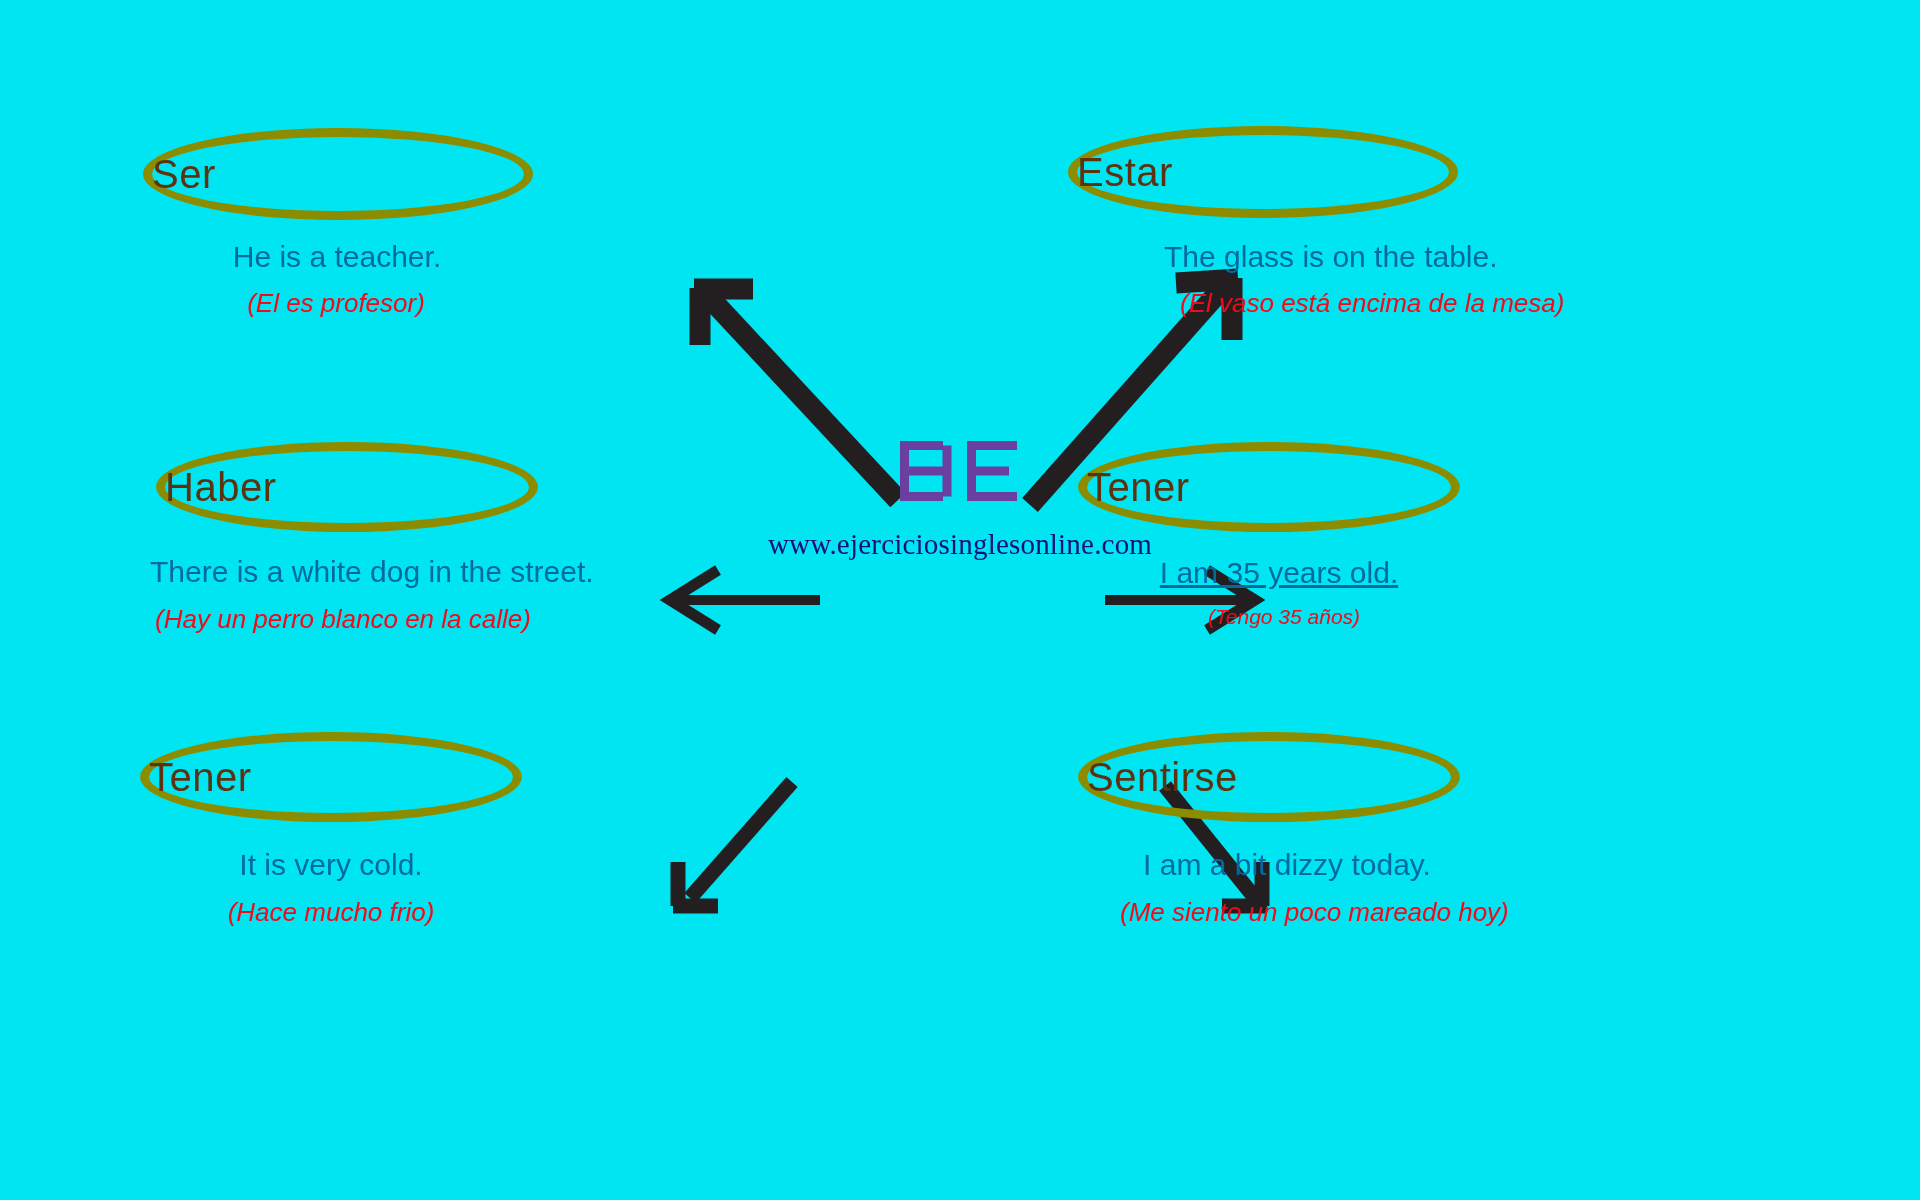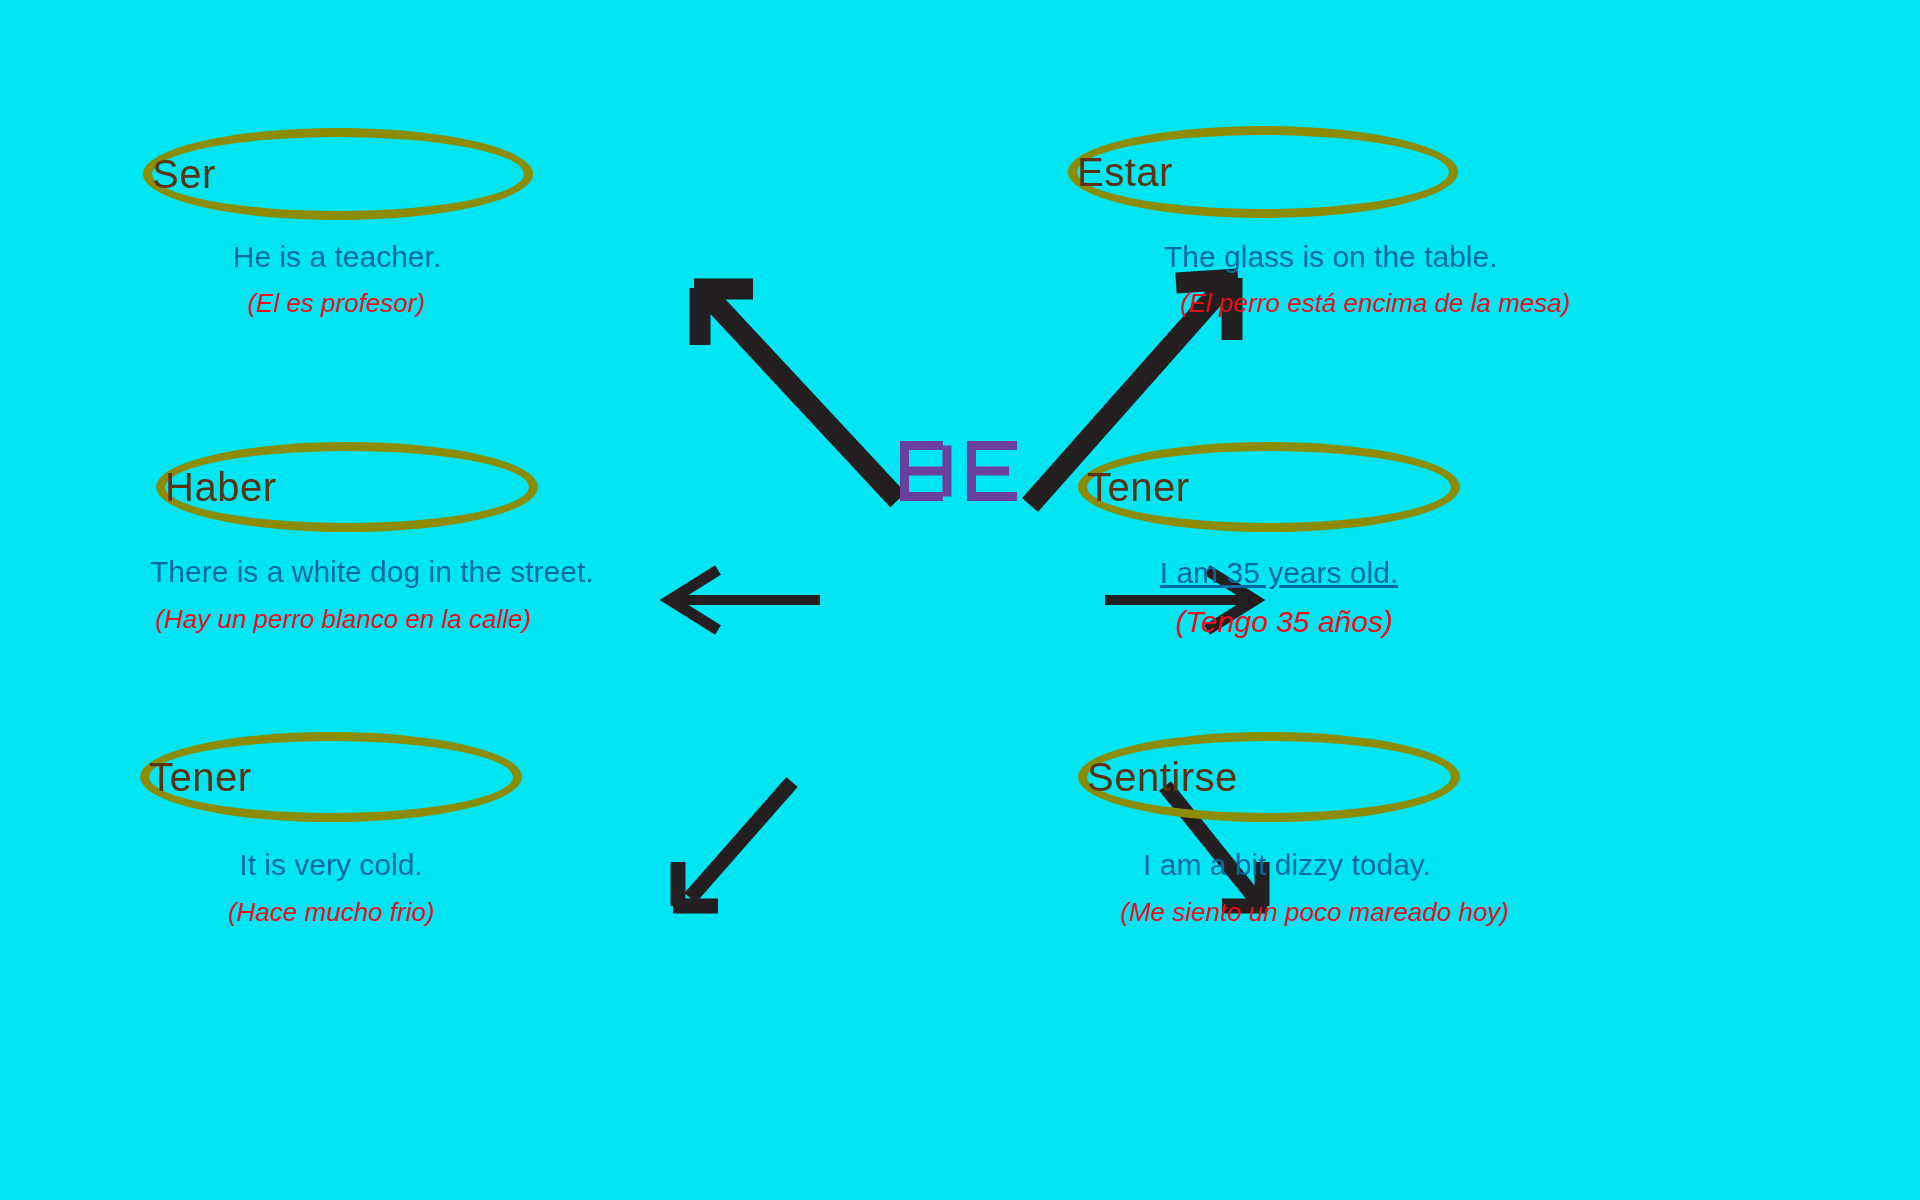--- a/index.html
+++ b/index.html
@@ -64,21 +64,21 @@
   #node-estar .sentence-es { font-size: 26px; margin-top: 16px; margin-left: 112px; }
 
   #node-haber      { left: 156px;  top: 442px;  width: 382px; }
   #node-haber .ellipse     { width: 382px; height: 90px; }
   #node-haber .sentence-en { font-size: 30px; margin-top: 23px; margin-left: -6px;}
   #node-haber .sentence-es { font-size: 26px; margin-top: 17px; margin-left: -8px;}
 
   #node-tener      { left: 1078px; top: 442px;  width: 382px; }
   #node-tener .ellipse     { width: 382px; height: 90px; }
   #node-tener .sentence-en { font-size: 30px; margin-top: 24px; margin-left: 20px; text-decoration: underline;}
-  #node-tener .sentence-es { font-size: 30px; margin-top: 16px; margin-left: 30px;}
+  #node-tener .sentence-es { font-size: 21px; margin-top: 16px; margin-left: 30px;}
 
   #node-hacer      { left: 140px;  top: 732px;  width: 382px; }
   #node-hacer .ellipse     { width: 382px; height: 90px; }
   #node-hacer .sentence-en { font-size: 30px; margin-top: 26px; margin-left: 0px;}
   #node-hacer .sentence-es { font-size: 26px; margin-top: 17px; margin-left: 0px;}
 
   #node-sentirse   { left: 1078px; top: 732px;  width: 382px; }
   #node-sentirse .ellipse     { width: 382px; height: 90px; }
   #node-sentirse .sentence-en { font-size: 30px; margin-top: 26px; margin-left: 36px;}
   #node-sentirse .sentence-es { font-size: 26px; margin-top: 17px; margin-left: 42px;}
@@ -160,21 +160,21 @@
     </div>
     <div class="sentence-en">He is a teacher.</div>
     <div class="sentence-es">(El es profesor)</div>
   </div>
 
   <div class="node" id="node-estar">
     <div class="ellipse">
       <span class="ellipse-label">Estar</span>
     </div>
     <div class="sentence-en">The glass is on the table.</div>
-    <div class="sentence-es">(El perro está encima de la mesa)</div>
+    <div class="sentence-es">(El vaso está encima de la mesa)</div>
   </div>
 
   <div class="node" id="node-haber">
     <div class="ellipse">
       <span class="ellipse-label">Haber</span>
     </div>
     <div class="sentence-en">There is a white dog in the street.</div>
     <div class="sentence-es">(Hay un perro blanco en la calle)</div>
   </div>
 
@@ -214,15 +214,16 @@
         <path d="M 52 31 L 52 56.5"></path>
       </g>
 
       <g fill="none" stroke="#6B3FA0" stroke-width="9" stroke-linecap="butt">
         <path d="M 76.5 5.5 L 76.5 56.5"></path>
         <path d="M 72 5.5 L 122 5.5"></path>
         <path d="M 72 31 L 114 31"></path>
         <path d="M 72 56.5 L 122 56.5"></path>
       </g>
     </svg>
+    <div id="site-url">www.ejerciciosinglesonline.com</div>
   </div>
 
 </div>
 
 </body></html>

